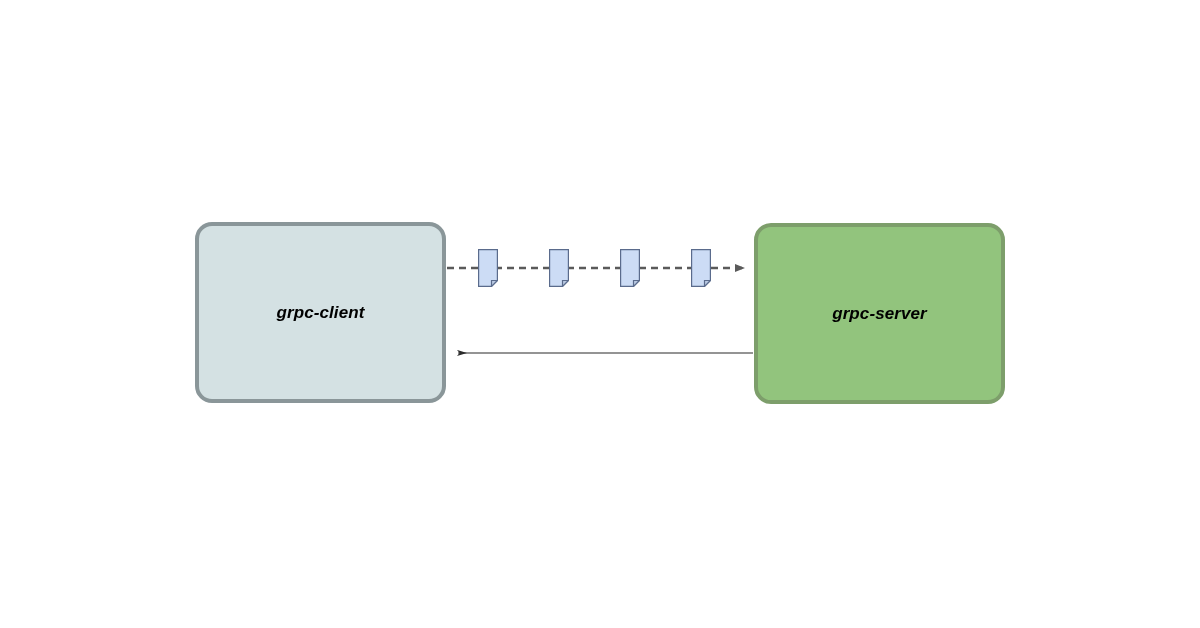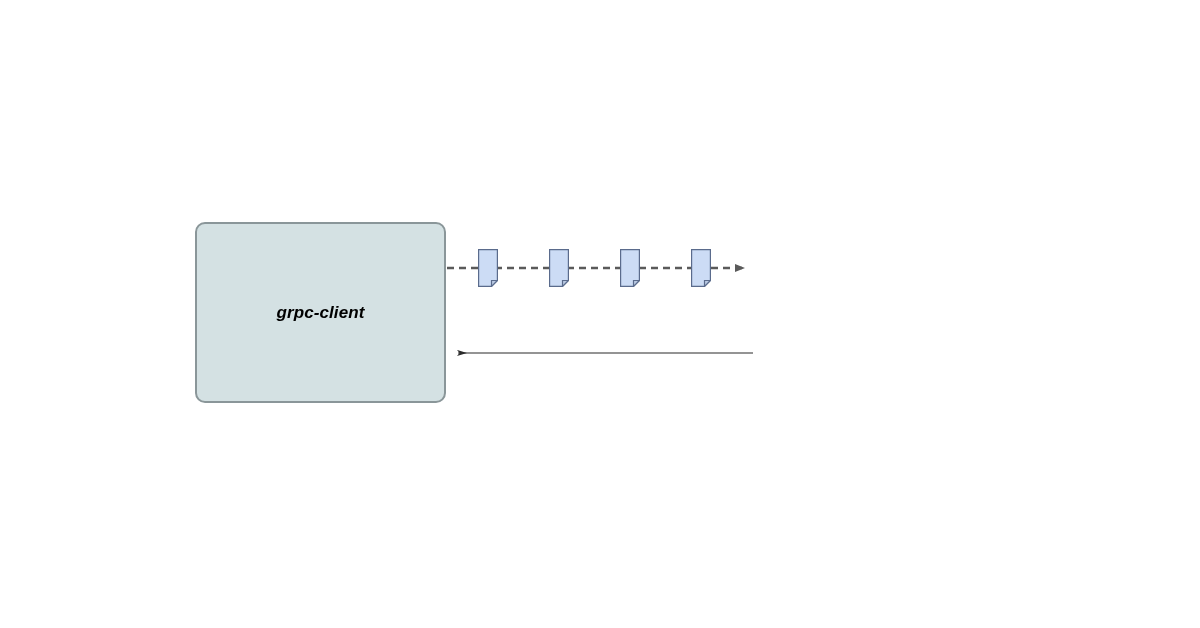--- a/index.html
+++ b/index.html
@@ -17,22 +17,22 @@
     height: 628px;
     background: #ffffff;
     overflow: hidden;
   }
   .node {
     position: absolute;
     box-sizing: border-box;
     display: flex;
     align-items: center;
     justify-content: center;
-    border: 2px solid #4d7c0f;
-    border-radius: 10px;
+    border: 4px solid #4d7c0f;
+    border-radius: 17px;
   }
   #node-client {
     left: 195px;
     top: 222px;
     width: 251px;
     height: 181px;
     background: #d4e1e3;
   }
   #node-server {
     left: 754px;
@@ -88,20 +88,23 @@
 
     <line x1="447" y1="268" x2="744" y2="268" stroke="#5a5a5a" stroke-width="2.5" stroke-dasharray="7 5" stroke-linecap="butt" marker-end="url(#arrow-filled)"></line>
 
     <line x1="753" y1="353" x2="458" y2="353" stroke="#2b2b2b" stroke-width="1.2" marker-end="url(#arrow-thin)"></line>
   </svg>
 
   <div class="node" id="node-client" style="left: 195px; top: 222px; width: 251px; height: 181px; background: rgb(212, 225, 227); border-color: rgb(138, 150, 153);">
     <span class="node-label">grpc-client</span>
   </div>
 
+  <div class="node" id="node-server" style="left: 754px; top: 223px; width: 251px; height: 181px; background: rgb(146, 196, 125); border-color: rgb(125, 158, 107);">
+    <span class="node-label">grpc-server</span>
+  </div>
 
   <div class="packet" id="packet-0" style="left: 478px; top: 249px; width: 20px; height: 38px;">
     <svg viewBox="0 0 20 38" xmlns="http://www.w3.org/2000/svg">
       <path d="M0.6,0.6 H19.4 V31.5 L13.5,37.4 H0.6 Z" fill="#ccdcf5" stroke="#5a6b8c" stroke-width="1.2" stroke-linejoin="miter"></path>
       <path d="M19.4,31.5 H13.5 V37.4 Z" fill="#b9c9e2" stroke="#5a6b8c" stroke-width="1.2" stroke-linejoin="miter"></path>
     </svg>
   </div>
 
   <div class="packet" id="packet-1" style="left: 549px; top: 249px; width: 20px; height: 38px;">
     <svg viewBox="0 0 20 38" xmlns="http://www.w3.org/2000/svg">

